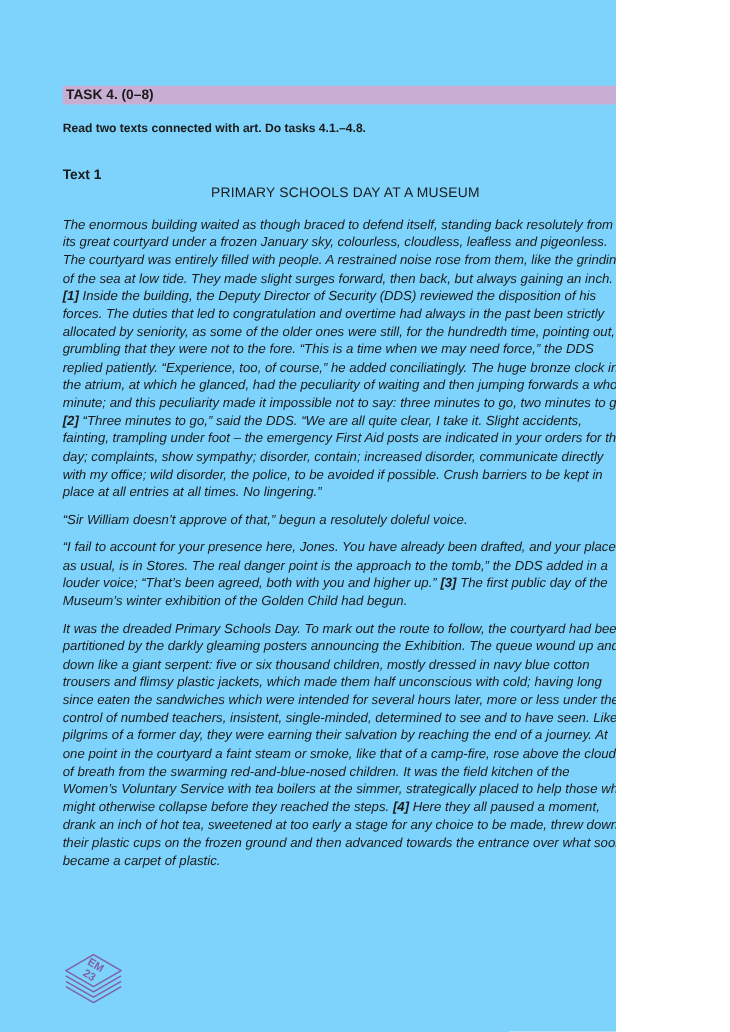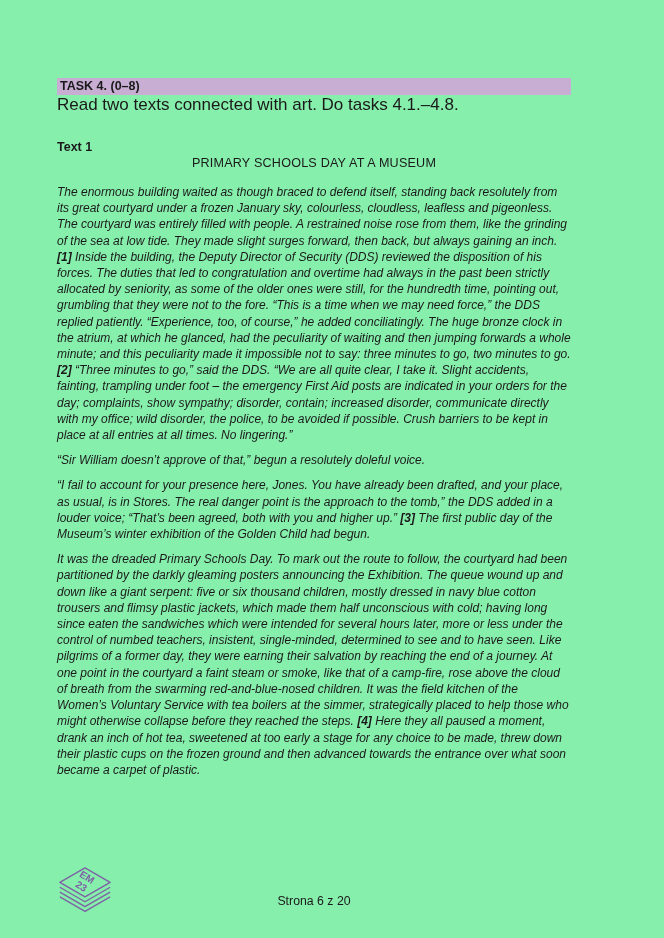--- a/index.html
+++ b/index.html
@@ -1,44 +1,44 @@
 <!DOCTYPE html>
 <html><head>
 <meta charset="utf-8">
 <style>
   * { box-sizing: border-box; }
   html, body { margin: 0; padding: 0; background: #ffffff; }
   .page {
     position: relative;
-    width: 664px;
+    width: 560px;
     height: 938px;
-    background: #86efac;
+    background: #7dd3fc;
     font-family: "Liberation Sans", sans-serif;
     color: #1a1a1a;
     overflow: hidden;
   }
   .content {
     position: absolute;
     left: 57px;
     top: 0;
     width: 514px;
   }
   .task-bar {
     margin-top: 78px;
     background: #c9aed3;
     height: 17px;
     line-height: 17px;
     padding-left: 3px;
     font-weight: bold;
     font-size: 12.5px;
   }
   .instruction {
-    margin-top: 2px;
-    font-weight: normal;
-    font-size: 17px;
+    margin-top: 14px;
+    font-weight: bold;
+    font-size: 11px;
     line-height: 16px;
   }
   .text-label {
     margin-top: 27px;
     font-weight: bold;
     font-size: 12.5px;
     line-height: 15px;
   }
   .title {
     text-align: center;
@@ -117,15 +117,14 @@
       <path d="M4 23 L30 38 L56 23"></path>
       <path d="M4 28 L30 43 L56 28"></path>
       <path d="M4 33 L30 48 L56 33"></path>
     </g>
     <g transform="rotate(32 30 18)" fill="currentColor" font-weight="bold" font-size="10.5" text-anchor="middle" font-family="Liberation Sans, sans-serif">
       <text x="29" y="16">EM</text>
       <text x="29" y="27">23</text>
     </g>
   </svg>
 
-  <div class="page-num">Strona 6 z 20</div>
 
 </div>
 
 </body></html>

